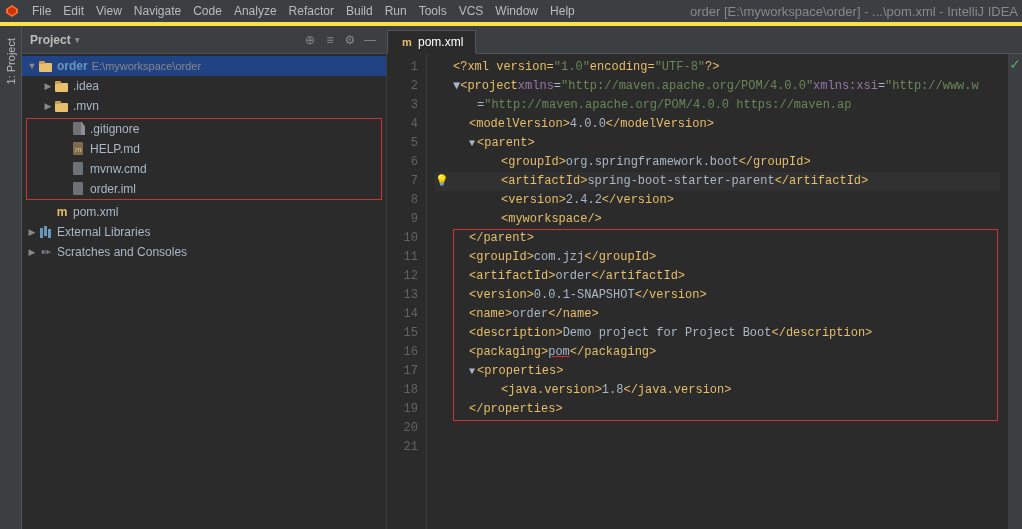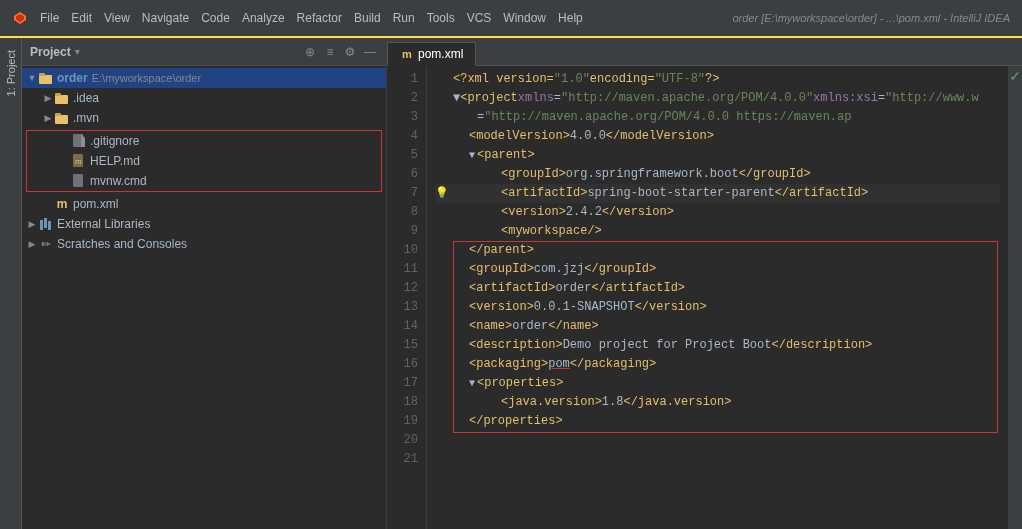--- a/index.html
+++ b/index.html
@@ -11,48 +11,47 @@
       width: 1022px;
       height: 529px;
       overflow: hidden;
     }
 
     
     .menubar {
       display: flex;
       align-items: center;
       background: #3c3f41;
-      height: 38px;
-      padding: 0 12px;
-      border-bottom: 2px solid #fde047;
+      height: 26px;
+      padding: 0 4px;
+      border-bottom: 4px solid #fde047;
     }
     .menubar-logo {
       width: 16px;
       height: 16px;
       margin-right: 6px;
       display: flex;
       align-items: center;
       justify-content: center;
     }
     .menubar-item {
       padding: 2px 6px;
       font-size: 12px;
       color: #bbbbbb;
       cursor: pointer;
       white-space: nowrap;
     }
     .menubar-path {
       margin-left: auto;
-      font-size: 11px;
+      font-size: 13px;
       color: #888;
       white-space: nowrap;
       overflow: hidden;
       text-overflow: ellipsis;
       max-width: 400px;
-      font-style: italic;
     }
 
     
     .main-layout {
       display: flex;
       height: calc(529px - 22px);
     }
 
     
     .left-panel {
@@ -442,20 +441,30 @@
           <span class="tree-indent" style="width:28px"></span>
           <span class="tree-arrow" style="width:12px;"></span>
           <span class="tree-icon" style="color:#a9b7c6;">
             <svg width="12" height="14" viewBox="0 0 12 14">
                 <rect x="0" y="0" width="10" height="13" rx="1" fill="#6e7176"></rect>
               </svg>
           </span>
           <span class="tree-label">mvnw.cmd</span>
         </div>
 
+        <div class="tree-item">
+          <span class="tree-indent" style="width:28px"></span>
+          <span class="tree-arrow" style="width:12px;"></span>
+          <span class="tree-icon" style="color:#a9b7c6;">
+            <svg width="12" height="14" viewBox="0 0 12 14">
+                <rect x="0" y="0" width="10" height="13" rx="1" fill="#6e7176"></rect>
+              </svg>
+          </span>
+          <span class="tree-label">order.iml</span>
+        </div>
       </div>
 
       <div class="tree-item">
         <span class="tree-indent" style="width:16px"></span>
         <span class="tree-arrow" style="width:12px;"></span>
         <span class="tree-icon" style="color:#e8bf6a; font-weight:bold; font-size:12px;">m</span>
         <span class="tree-label">pom.xml</span>
       </div>
 
       <div class="tree-item">

